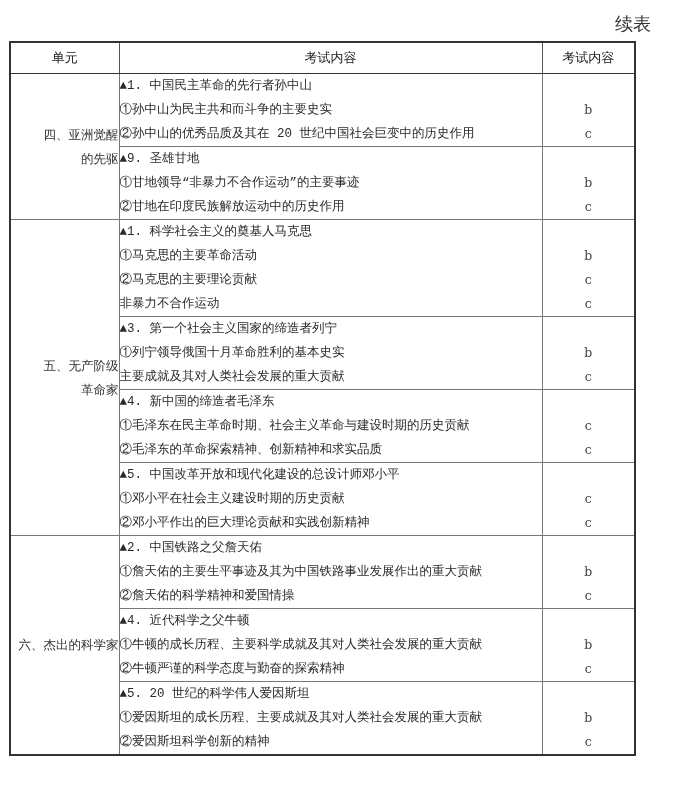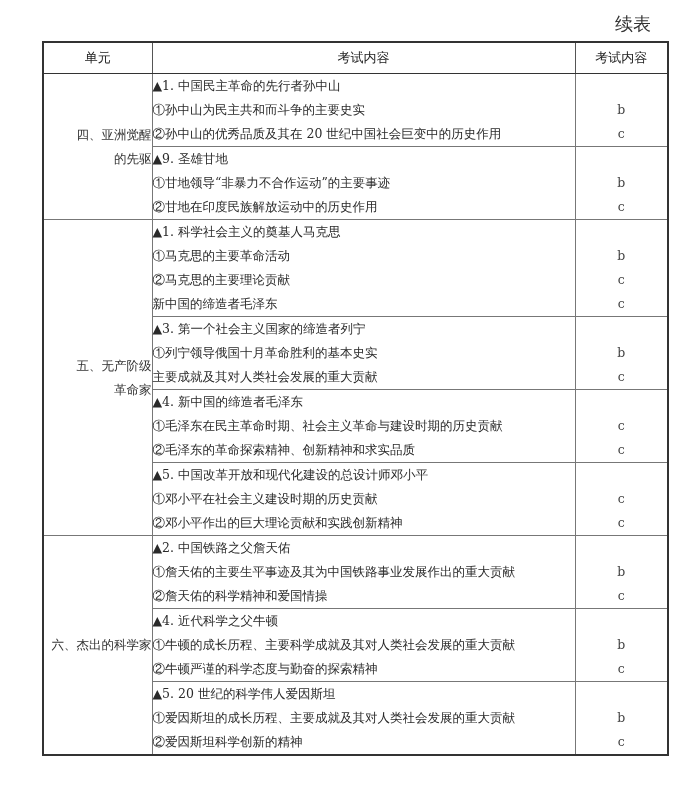--- a/index.html
+++ b/index.html
@@ -6,21 +6,21 @@
   body {
     width: 677px; height: 798px; position: relative; overflow: hidden;
     font-family: "DejaVu Serif", "Liberation Serif", serif;
     color: #2a2a2a;
   }
   .caption {
     position: absolute; top: 12px; right: 26px;
     font-size: 18px; color: #333;
   }
   table.tbl {
-    position: absolute; top: 41px; left: 42px;
+    position: absolute; top: 41px; left: 9px;
     width: 625px;
     border-collapse: collapse;
     border: 2px solid #333;
     table-layout: fixed;
   }
   table.tbl col.c1 { width: 109px; }
   table.tbl col.c2 { width: 423px; }
   table.tbl col.c3 { width: 93px; }
   table.tbl th {
     height: 28px;
@@ -35,21 +35,21 @@
     font-size: 12.5px;
     vertical-align: middle;
     padding: 0;
   }
   td.unit {
     text-align: right;
     line-height: 24px;
     padding: 0 4px;
     color: #333;
   }
-  td.content { padding: 2px 0 2px 9px; }
+  td.content { padding: 2px 0 2px 9px; font-family: Liberation Mono, monospace; }
   td.req { text-align: center; color: #444; font-size: 12px; }
   .line { height: 24px; line-height: 24px; white-space: nowrap; }
   .reqline { height: 24px; line-height: 24px; }
   .reqline.blank { height: 24px; }
 </style>
 </head>
 <body>
 
 <div class="caption">续表</div>
 
@@ -97,21 +97,21 @@
       </tr>
       <tr>
         <td class="unit" rowspan="4">
           <div>五、无产阶级</div>
           <div>革命家</div>
         </td>
         <td class="content">
           <div class="line">▲1. 科学社会主义的奠基人马克思</div>
           <div class="line">①马克思的主要革命活动</div>
           <div class="line">②马克思的主要理论贡献</div>
-          <div class="line">新中国的缔造者毛泽东</div>
+          <div class="line">非暴力不合作运动</div>
         </td>
         <td class="req">
           <div class="reqline blank"></div>
           <div class="reqline">b</div>
           <div class="reqline">c</div>
           <div class="reqline">c</div>
         </td>
       </tr>
       <tr>
         <td class="content">

